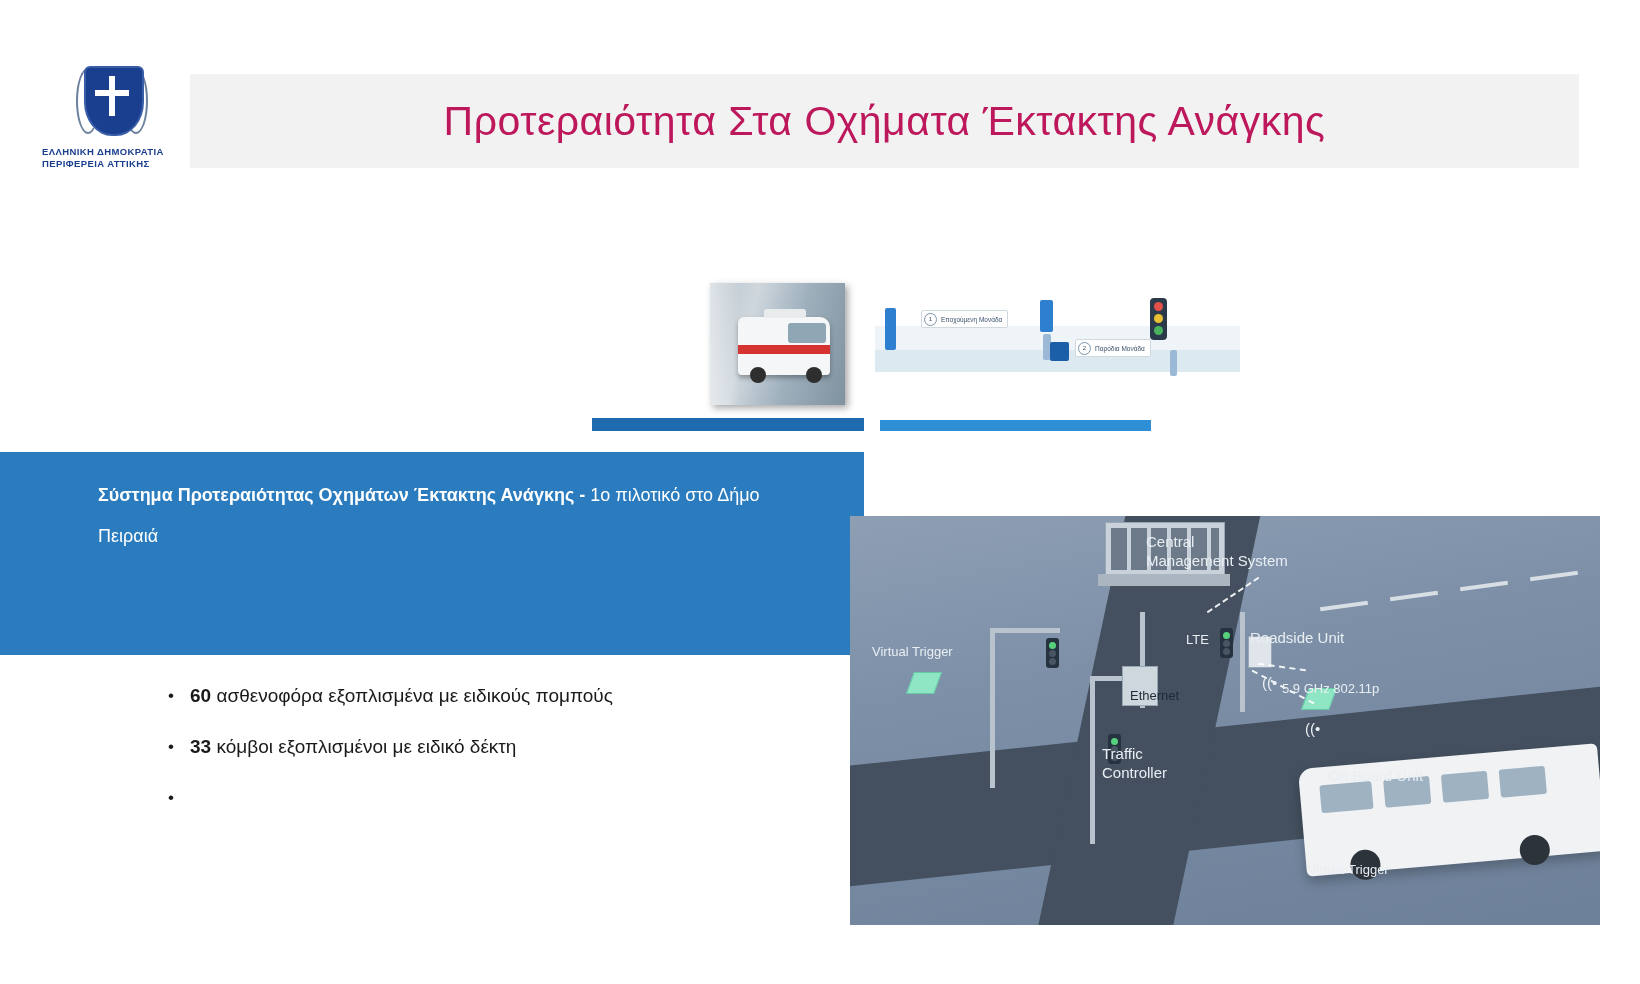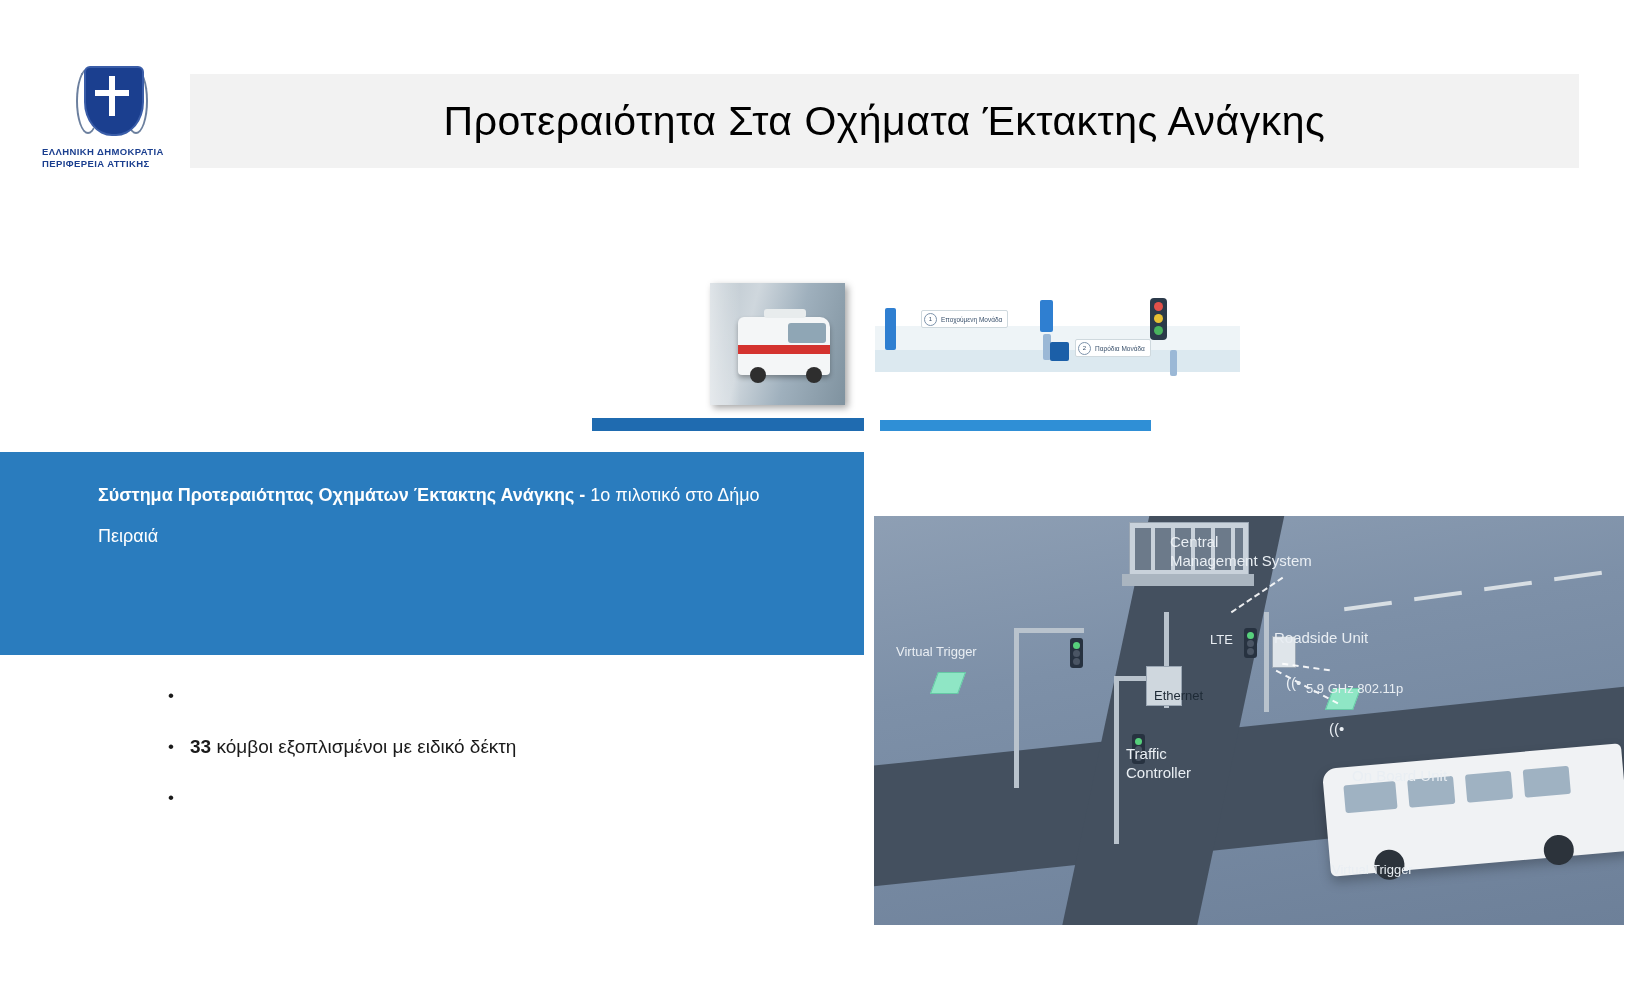--- a/index.html
+++ b/index.html
@@ -84,21 +84,21 @@
     width: 1389px;
     height: 94px;
     background: #f2f2f2;
     display: flex;
     align-items: center;
     justify-content: center;
   }
   .title-band .title-text {
     font-size: 41px;
     font-weight: 400;
-    color: #000000;
+    color: #be185d;
     letter-spacing: 0.5px;
     white-space: nowrap;
   }
 
   
   .ambulance-photo {
     position: absolute;
     left: 710px;
     top: 283px;
     width: 135px;
@@ -292,21 +292,21 @@
     flex: 0 0 22px;
     font-size: 17px;
     line-height: 26px;
     color: #1a1a1a;
   }
   .bullet-row .txt strong { font-weight: bold; }
 
   
   .scene {
     position: absolute;
-    left: 874px;
+    left: 850px;
     top: 516px;
     width: 750px;
     height: 409px;
     background: linear-gradient(170deg, #8e9fb4 0%, #7d90a8 35%, #6d8099 100%);
     overflow: hidden;
   }
   .scene .road-h {
     position: absolute;
     left: -30px;
     top: 210px;
@@ -544,20 +544,21 @@
 
 <div class="blue-panel">
   <div class="panel-text">
     <b>Σύστημα Προτεραιότητας Οχημάτων Έκτακτης Ανάγκης  - </b><span class="normal">1ο πιλοτικό στο Δήμο Πειραιά</span>
   </div>
 </div>
 
 <div class="bullets">
   <div class="bullet-row">
     <span class="dot">•</span>
+    <span class="txt"><strong>60</strong><span> ασθενοφόρα εξοπλισμένα με ειδικούς πομπούς</span></span>
   </div>
   <div class="bullet-row">
     <span class="dot">•</span>
     <span class="txt"><strong>33</strong><span>  κόμβοι εξοπλισμένοι με ειδικό δέκτη</span></span>
   </div>
   <div class="bullet-row">
     <span class="dot">•</span>
   </div>
 </div>
 

